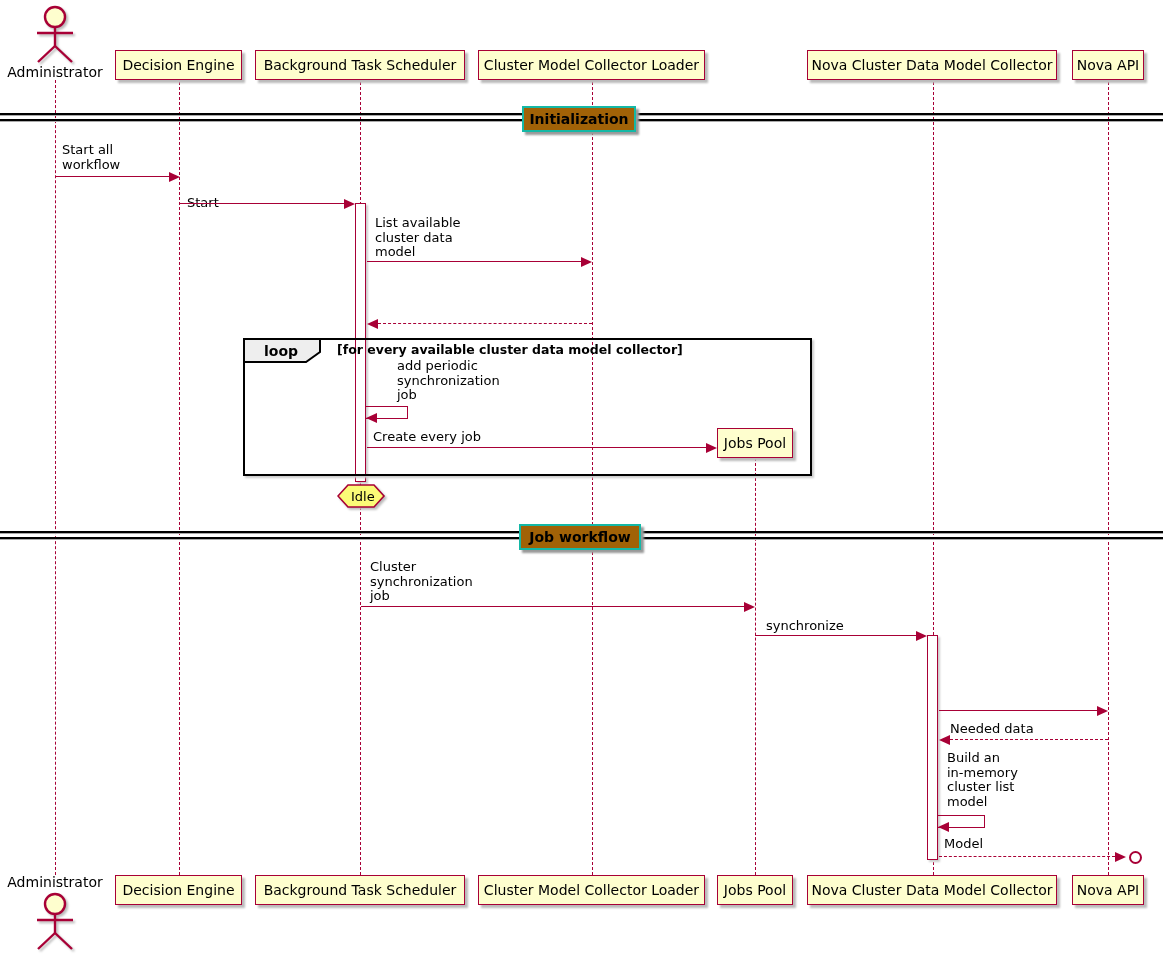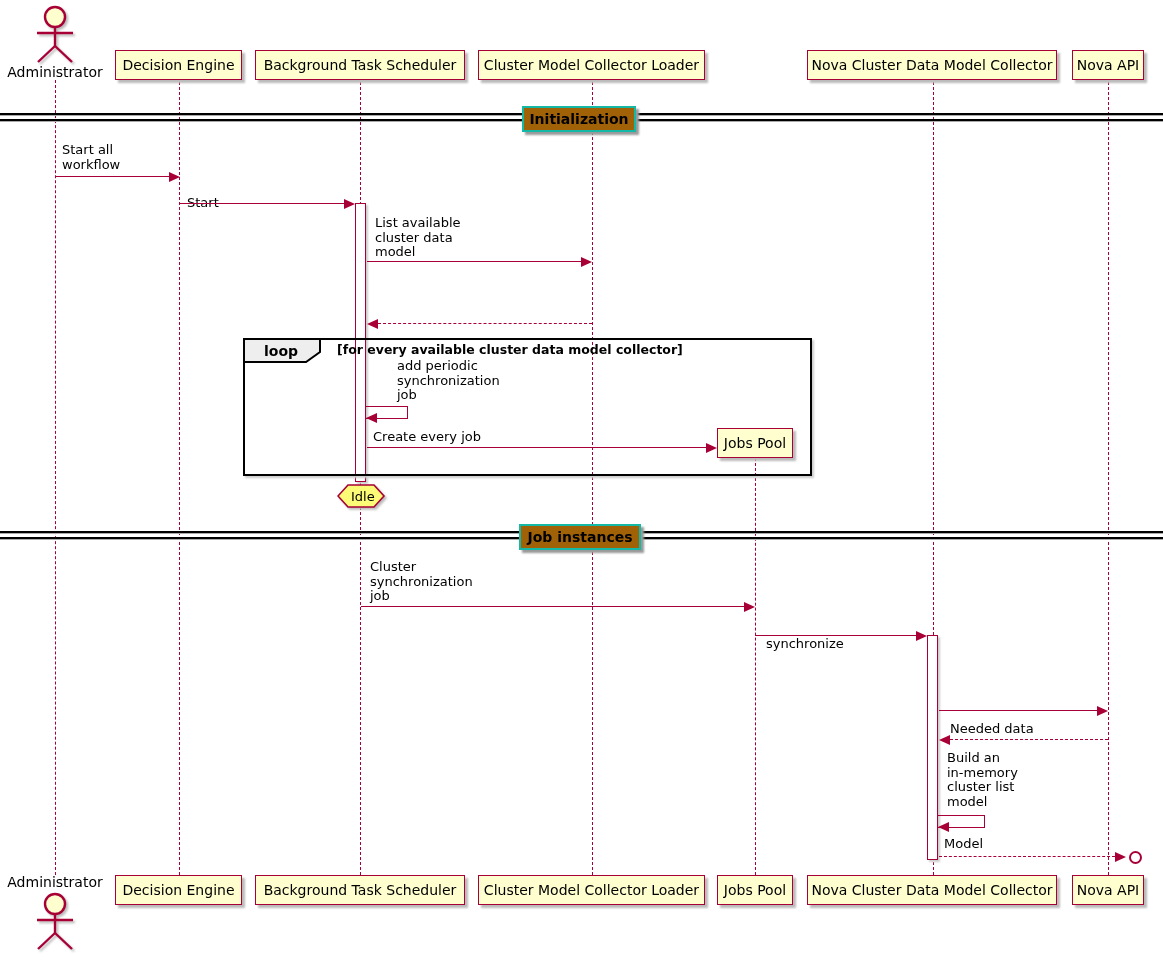--- a/index.html
+++ b/index.html
@@ -118,30 +118,30 @@
     </div>
 
   <svg style="position:absolute;left:337px;top:484px;filter:drop-shadow(2.5px 2.5px 1px #bbb);" width="50" height="25" viewBox="0 0 50 25">
     <polygon points="11,1 37,1 47,12 37,23 11,23 1,12" fill="#FBFB77" stroke="#A80036" stroke-width="1.6"></polygon>
     <text x="14" y="17" font-size="13" font-family="DejaVu Sans, sans-serif">Idle</text>
   </svg>
 
   <div class="divider-line" style="top:531px;"></div>
   <div class="divider-line" style="top:537px;"></div>
   <div class="divider-label" style="left:519px;top:524px;width:118px;height:22px;">
-      <span>Job instances</span>
+      <span>Job workflow</span>
     </div>
 
   <div class="msg-label" style="left:370px;top:560px;">Cluster
 synchronization
 job</div>
   <div class="msg-line" style="left:361px;top:606px;width:383px;"></div>
   <div class="ah-r" style="left:744px;top:602px;"></div>
 
-  <div class="msg-label" style="left:766px;top:619px;margin-top:18px;">synchronize</div>
+  <div class="msg-label" style="left:766px;top:619px;">synchronize</div>
   <div class="msg-line" style="left:755px;top:635px;width:161px;"></div>
   <div class="ah-r" style="left:916px;top:631px;"></div>
 
   <div class="activation" style="left:927px;top:635px;height:223px;"></div>
 
   <div class="msg-line" style="left:939px;top:710px;width:158px;"></div>
   <div class="ah-r" style="left:1097px;top:706px;"></div>
 
   <div class="msg-label" style="left:950px;top:722px;">Needed data</div>
   <div class="msg-line dashed" style="left:950px;top:739px;width:158px;"></div>

